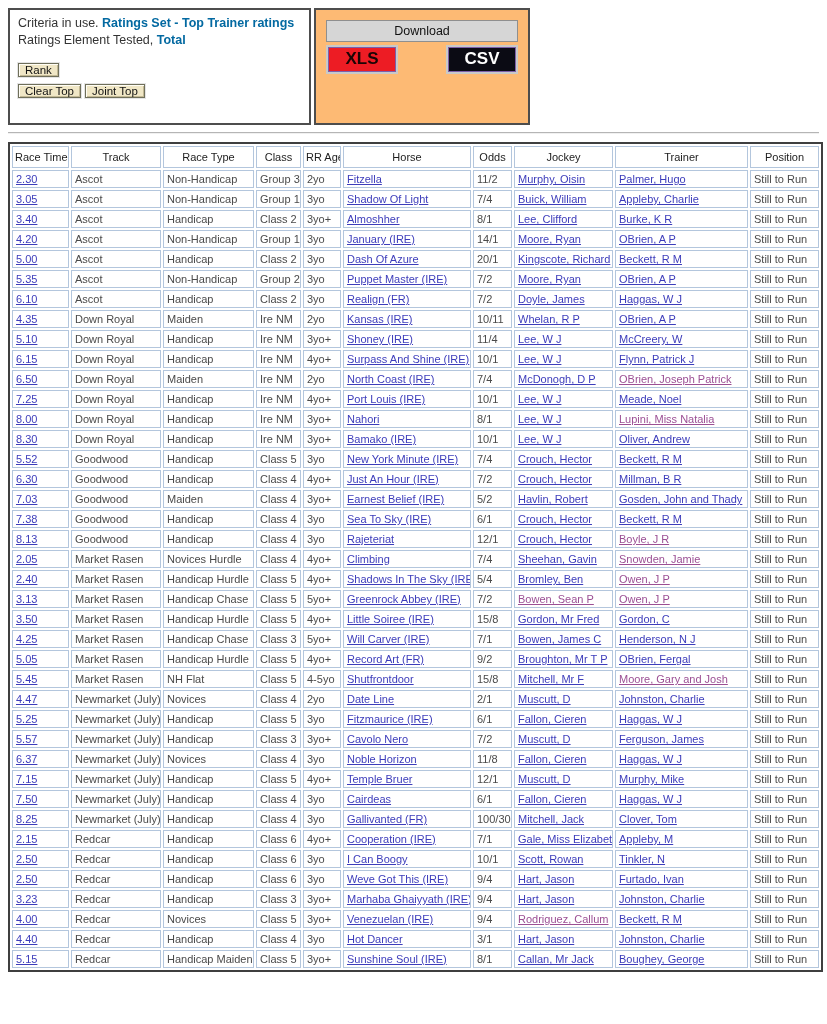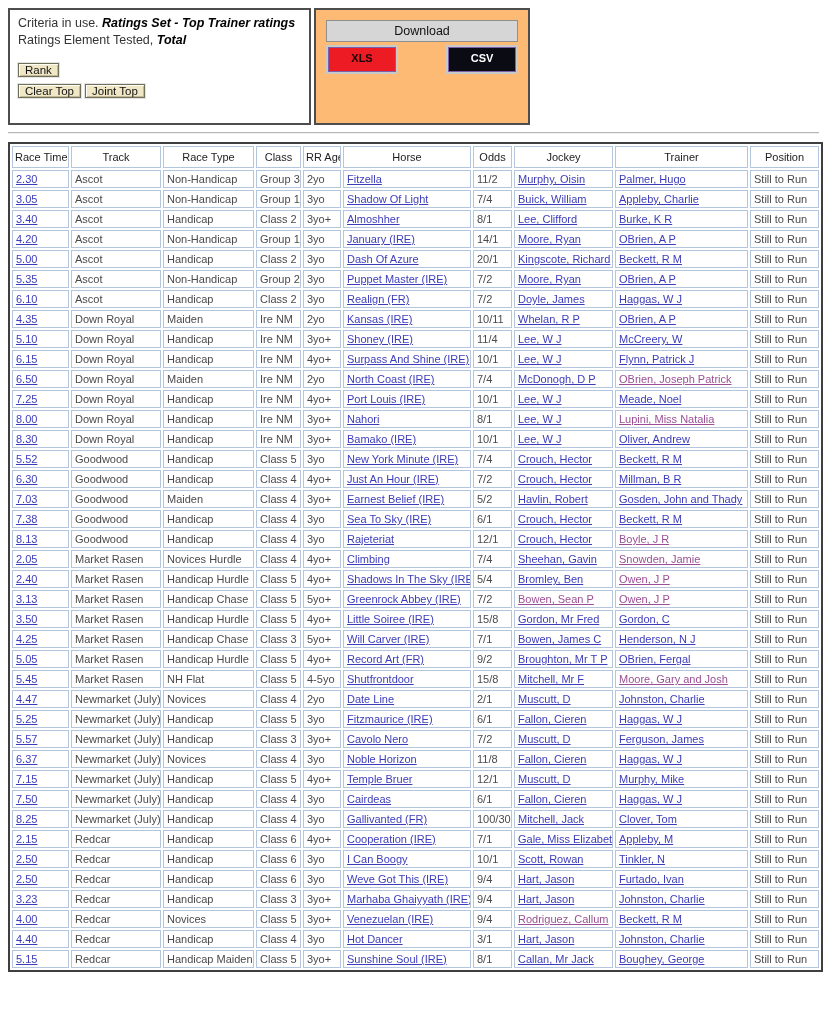--- a/index.html
+++ b/index.html
@@ -10,35 +10,35 @@
     --body-text:#4a4a4a;
   }
   *{box-sizing:border-box;}
   html,body{margin:0;padding:0;background:#fff;}
   body{font-family:"Liberation Sans",sans-serif;width:827px;}
   .page{width:827px;padding:8px 8px 0 8px;}
 
   
   .top{display:flex;align-items:stretch;}
   .criteria-box{width:303px;height:117px;border:2px solid #4d4d4d;padding:5px 8px;color:#333;font-size:12.5px;line-height:17px;}
-  .criteria-box b{color:#000000;font-style:italic;}
+  .criteria-box b{color:#0369a1;}
   .btn-row{margin-top:4px;}
   .btn-row.first{margin-top:13px;}
   button.sys-btn{
     font-family:"Liberation Sans",sans-serif;font-size:11.5px;color:#111;
     background:#f0e7c6;border:1px solid #6f6f5a;
     box-shadow:inset 1px 1px 0 #fffdf4, inset -1px -1px 0 #c2b894, 0 0 0 1px #e4e4e4;
     padding:0 6px;margin-right:4px;cursor:pointer;
   }
   .download-box{width:216px;height:117px;border:2px solid #4d4d4d;margin-left:3px;padding:10px;background:#fdba74;}
   .download-header{background:#d6d6d6;border:1px solid #8f8f8f;text-align:center;font-size:12.5px;color:#111;padding:3px 0;}
   .download-buttons{display:flex;gap:6px;margin-top:5px;padding:0 2px;}
   .dl-btn{
     flex:1;height:25px;font-family:"Liberation Sans",sans-serif;
-    font-weight:bold;font-size:11px;text-align:center;line-height:21px;
+    font-weight:bold;font-size:17px;text-align:center;line-height:21px;
     border:1px solid #7d5fa8;box-shadow:0 0 0 2px #c9c9c9;cursor:pointer;
   }
   .dl-btn.xls{background:#ed1c24;color:#1a0505;}
   .dl-btn.csv{background:#0b0b14;color:#ffffff;margin-left:46px;}
 
   hr.divider{border:0;border-top:1px solid #b5b5b5;border-bottom:1px solid #f0f0f0;margin:7px 0 8px 0;}
 
   
   table.ratings{
     border-collapse:separate;border-spacing:2px;

